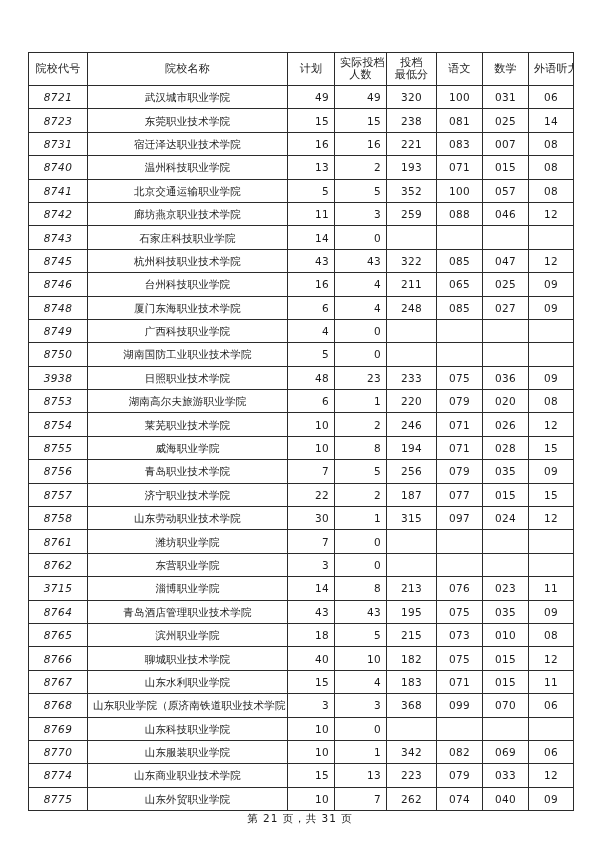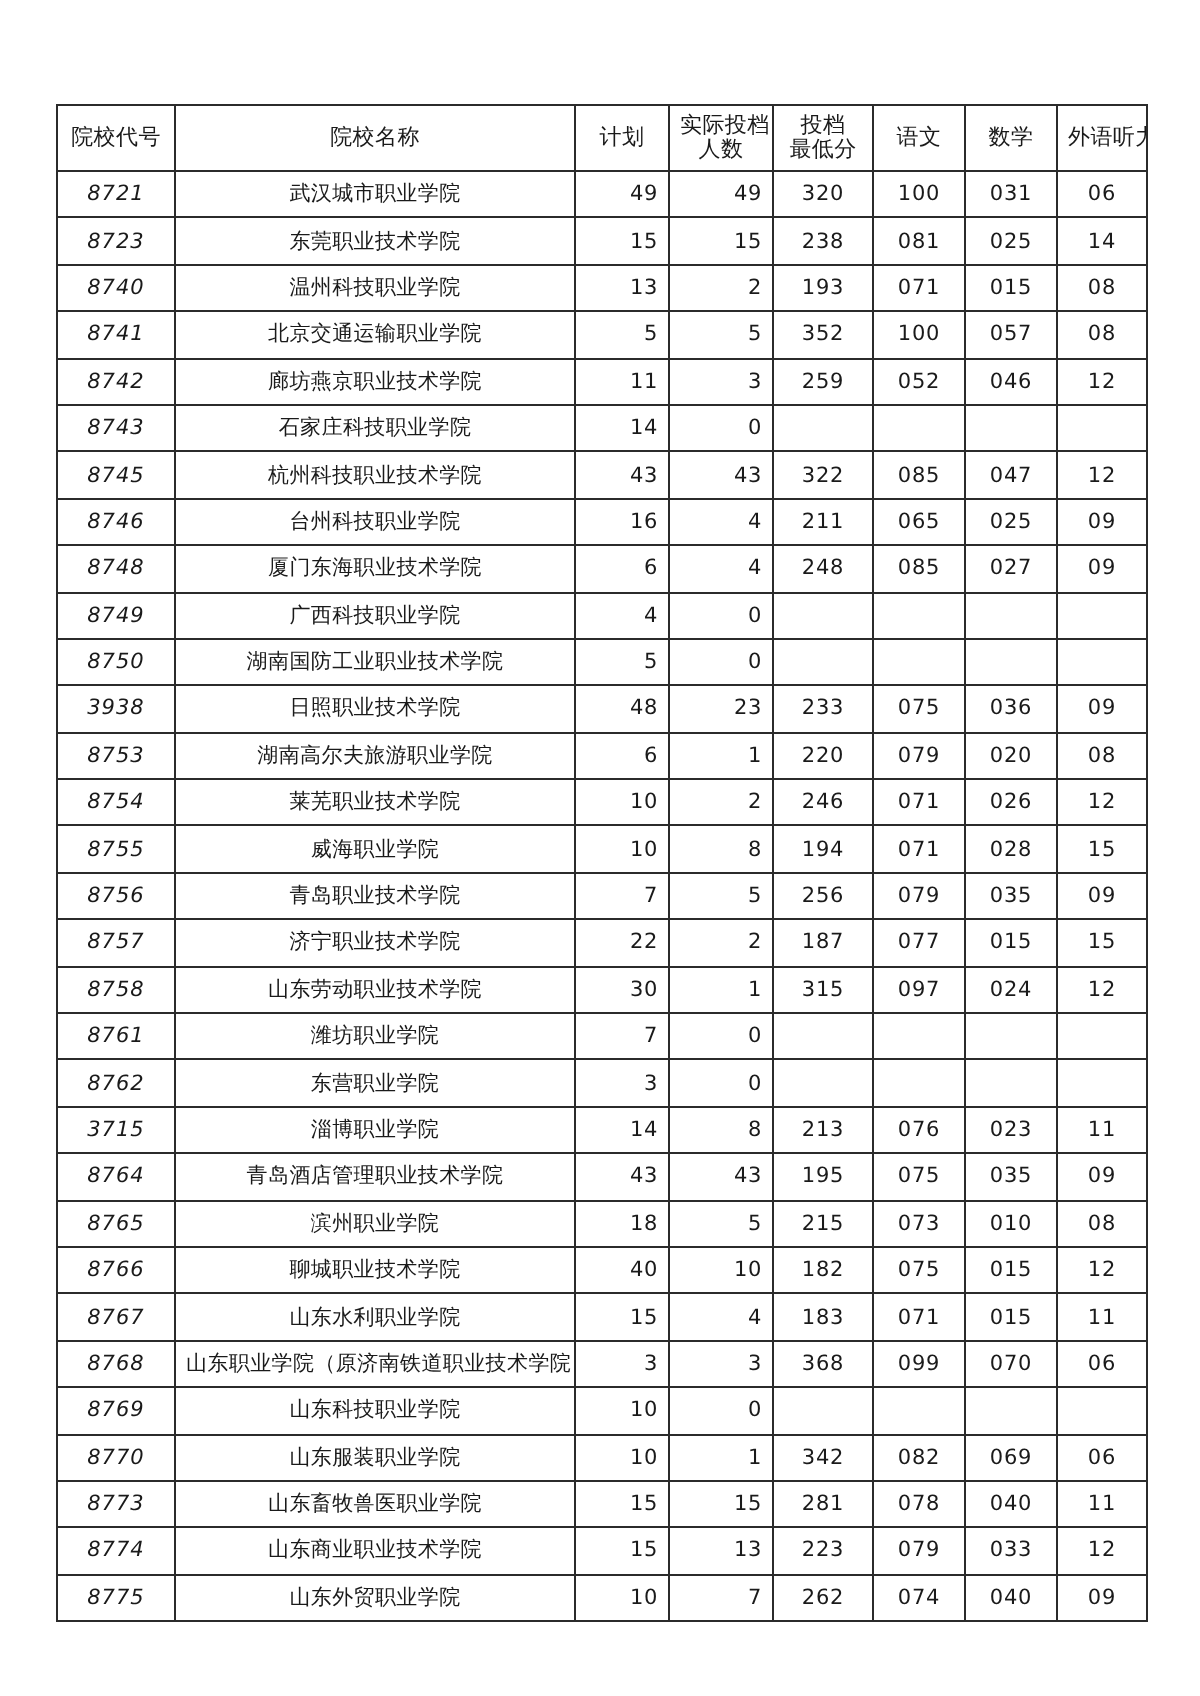--- a/index.html
+++ b/index.html
@@ -134,20 +134,30 @@
             <td class="code-cell">8723</td>
             <td class="name-cell">东莞职业技术学院</td>
             <td class="num-right">15</td>
             <td class="num-right">15</td>
             <td class="num-center">238</td>
             <td class="num-center">081</td>
             <td class="num-center">025</td>
             <td class="num-center">14</td>
           </tr>
           <tr>
+            <td class="code-cell">8731</td>
+            <td class="name-cell">宿迁泽达职业技术学院</td>
+            <td class="num-right">16</td>
+            <td class="num-right">16</td>
+            <td class="num-center">221</td>
+            <td class="num-center">083</td>
+            <td class="num-center">007</td>
+            <td class="num-center">08</td>
+          </tr>
+          <tr>
             <td class="code-cell">8740</td>
             <td class="name-cell">温州科技职业学院</td>
             <td class="num-right">13</td>
             <td class="num-right">2</td>
             <td class="num-center">193</td>
             <td class="num-center">071</td>
             <td class="num-center">015</td>
             <td class="num-center">08</td>
           </tr>
           <tr>
@@ -159,21 +169,21 @@
             <td class="num-center">100</td>
             <td class="num-center">057</td>
             <td class="num-center">08</td>
           </tr>
           <tr>
             <td class="code-cell">8742</td>
             <td class="name-cell">廊坊燕京职业技术学院</td>
             <td class="num-right">11</td>
             <td class="num-right">3</td>
             <td class="num-center">259</td>
-            <td class="num-center">052</td>
+            <td class="num-center">088</td>
             <td class="num-center">046</td>
             <td class="num-center">12</td>
           </tr>
           <tr>
             <td class="code-cell">8743</td>
             <td class="name-cell">石家庄科技职业学院</td>
             <td class="num-right">14</td>
             <td class="num-right">0</td>
             <td class="num-center"></td>
             <td class="num-center"></td>
@@ -394,30 +404,20 @@
             <td class="code-cell">8770</td>
             <td class="name-cell">山东服装职业学院</td>
             <td class="num-right">10</td>
             <td class="num-right">1</td>
             <td class="num-center">342</td>
             <td class="num-center">082</td>
             <td class="num-center">069</td>
             <td class="num-center">06</td>
           </tr>
           <tr>
-            <td class="code-cell">8773</td>
-            <td class="name-cell">山东畜牧兽医职业学院</td>
-            <td class="num-right">15</td>
-            <td class="num-right">15</td>
-            <td class="num-center">281</td>
-            <td class="num-center">078</td>
-            <td class="num-center">040</td>
-            <td class="num-center">11</td>
-          </tr>
-          <tr>
             <td class="code-cell">8774</td>
             <td class="name-cell">山东商业职业技术学院</td>
             <td class="num-right">15</td>
             <td class="num-right">13</td>
             <td class="num-center">223</td>
             <td class="num-center">079</td>
             <td class="num-center">033</td>
             <td class="num-center">12</td>
           </tr>
           <tr>
@@ -427,14 +427,15 @@
             <td class="num-right">7</td>
             <td class="num-center">262</td>
             <td class="num-center">074</td>
             <td class="num-center">040</td>
             <td class="num-center">09</td>
           </tr>
         </tbody>
     </table>
   </div>
 
+  <div class="footer">第 21 页，共 31 页</div>
 
 </div>
 
 </body></html>

